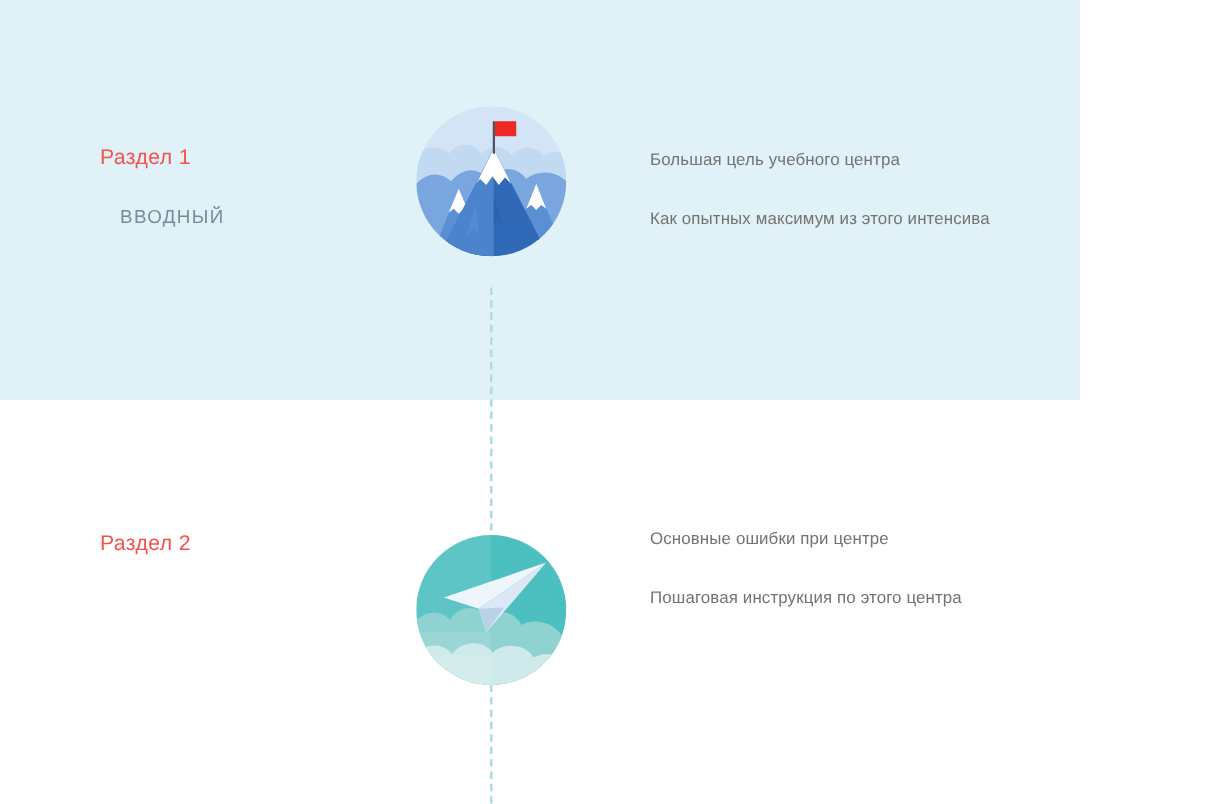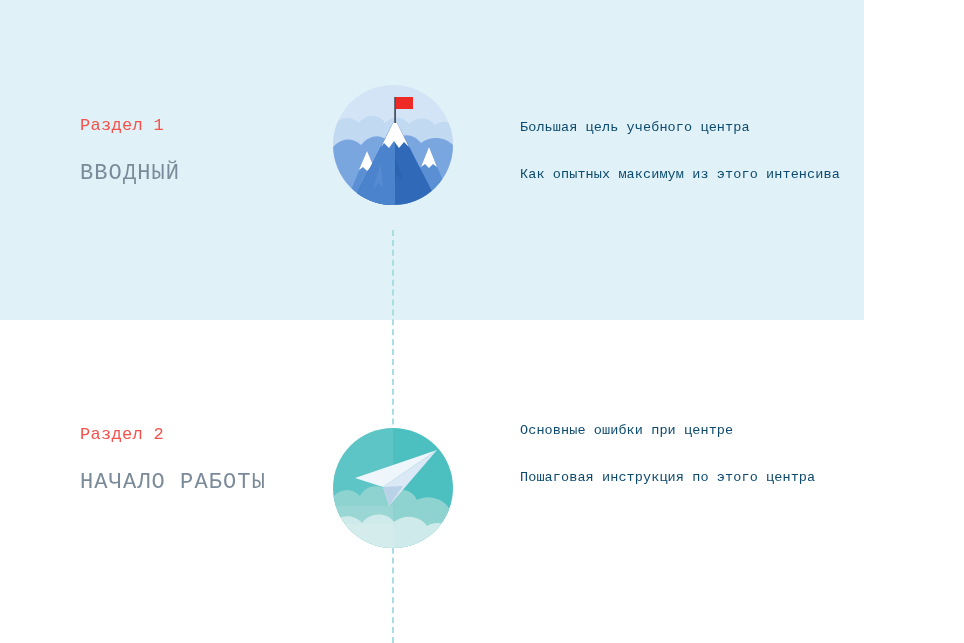--- a/index.html
+++ b/index.html
@@ -2,21 +2,21 @@
 <html><head>
 <meta charset="utf-8">
 <style>
   html,body{margin:0;padding:0;}
   body{
     width:964px;height:643px;
     background:#ffffff;
     font-family:"Liberation Sans","DejaVu Sans",sans-serif;
     overflow:hidden;
   }
-  .page{position:relative;width:864px;height:643px;overflow:hidden;font-family:Liberation Mono, monospace;}
+  .page{position:relative;width:864px;height:643px;overflow:hidden;}
 
   .band-top{
     position:absolute;left:0;top:0;width:964px;height:320px;
     background:#e0f2f7;
   }
   .band-bottom{
     position:absolute;left:0;top:320px;width:964px;height:323px;
     background:#ffffff;
   }
 
@@ -40,44 +40,44 @@
     color:#f4524d;
     font-size:17px;
     font-weight:400;
     letter-spacing:0.3px;
     line-height:1;
     margin:0 0 24px 0;
     white-space:nowrap;
   }
   .title{
     color:#7a8a99;
-    font-size:22px;
+    font-size:15px;
     font-weight:300;
     letter-spacing:1.1px;
     line-height:31px;
-    margin:0;
+    margin:16px;
     text-transform:uppercase;
   }
   .title .ln{display:block;white-space:nowrap;}
 
   
   .icon-wrap{
     position:absolute;left:333px;top:0;
     width:120px;height:120px;
   }
   .sec1 .icon-wrap{top:0px;}
   .sec2 .icon-wrap{top:8px;}
   .icon-wrap svg{display:block;width:120px;height:120px;}
 
   
   .bullets{position:absolute;left:520px;top:0;width:400px;}
   .sec1 .bullets{top:32px;}
   .sec2 .bullets{top:0px;}
   .bullet{
-    color:#0c4a6e;
+    color:#737373;
     font-size:13.5px;
     font-weight:400;
     line-height:21px;
     margin:0 0 26px 0;
     letter-spacing:0.1px;
   }
   .bullet:last-child{margin-bottom:0;}
 </style>
 </head>
 <body>
@@ -140,21 +140,20 @@
       <div class="bullet">Большая цель учебного центра</div>
       <div class="bullet">Как опытных максимум из этого интенсива</div>
     </div>
   </div>
 
   <div class="section sec2">
 
     <div class="head-col">
       <div class="kicker">Раздел 2</div>
       <div class="title">
-        <span class="ln">НАЧАЛО РАБОТЫ</span>
       </div>
     </div>
 
     <div class="icon-wrap">
       <svg viewBox="0 0 120 120" xmlns="http://www.w3.org/2000/svg">
         <defs>
           <clipPath id="c2">
               <circle cx="60" cy="60" r="60"></circle>
             </clipPath>
         </defs>

